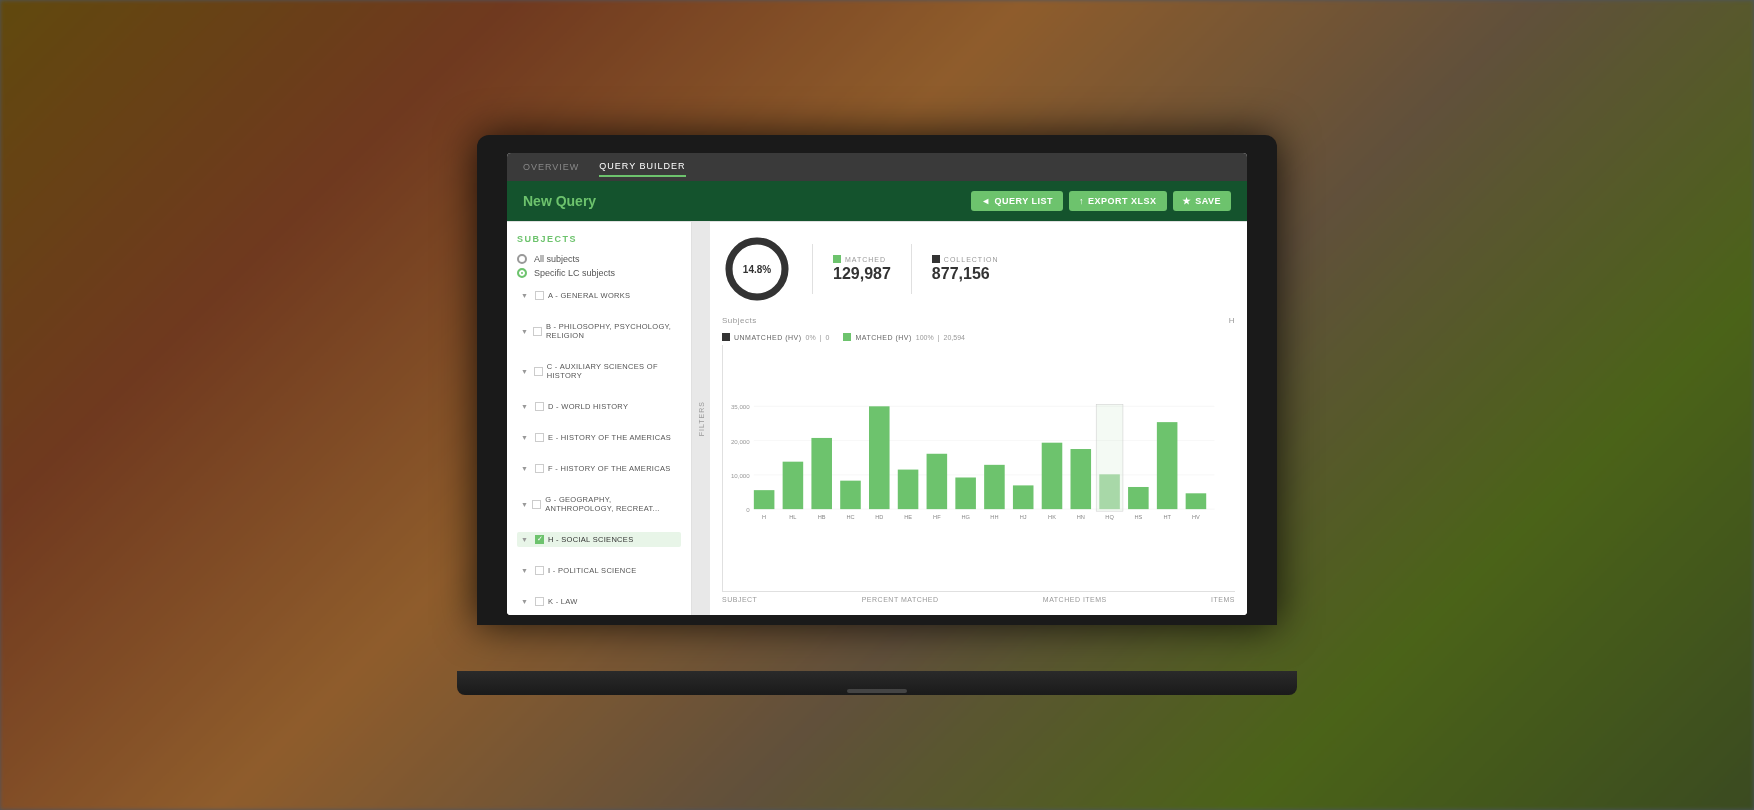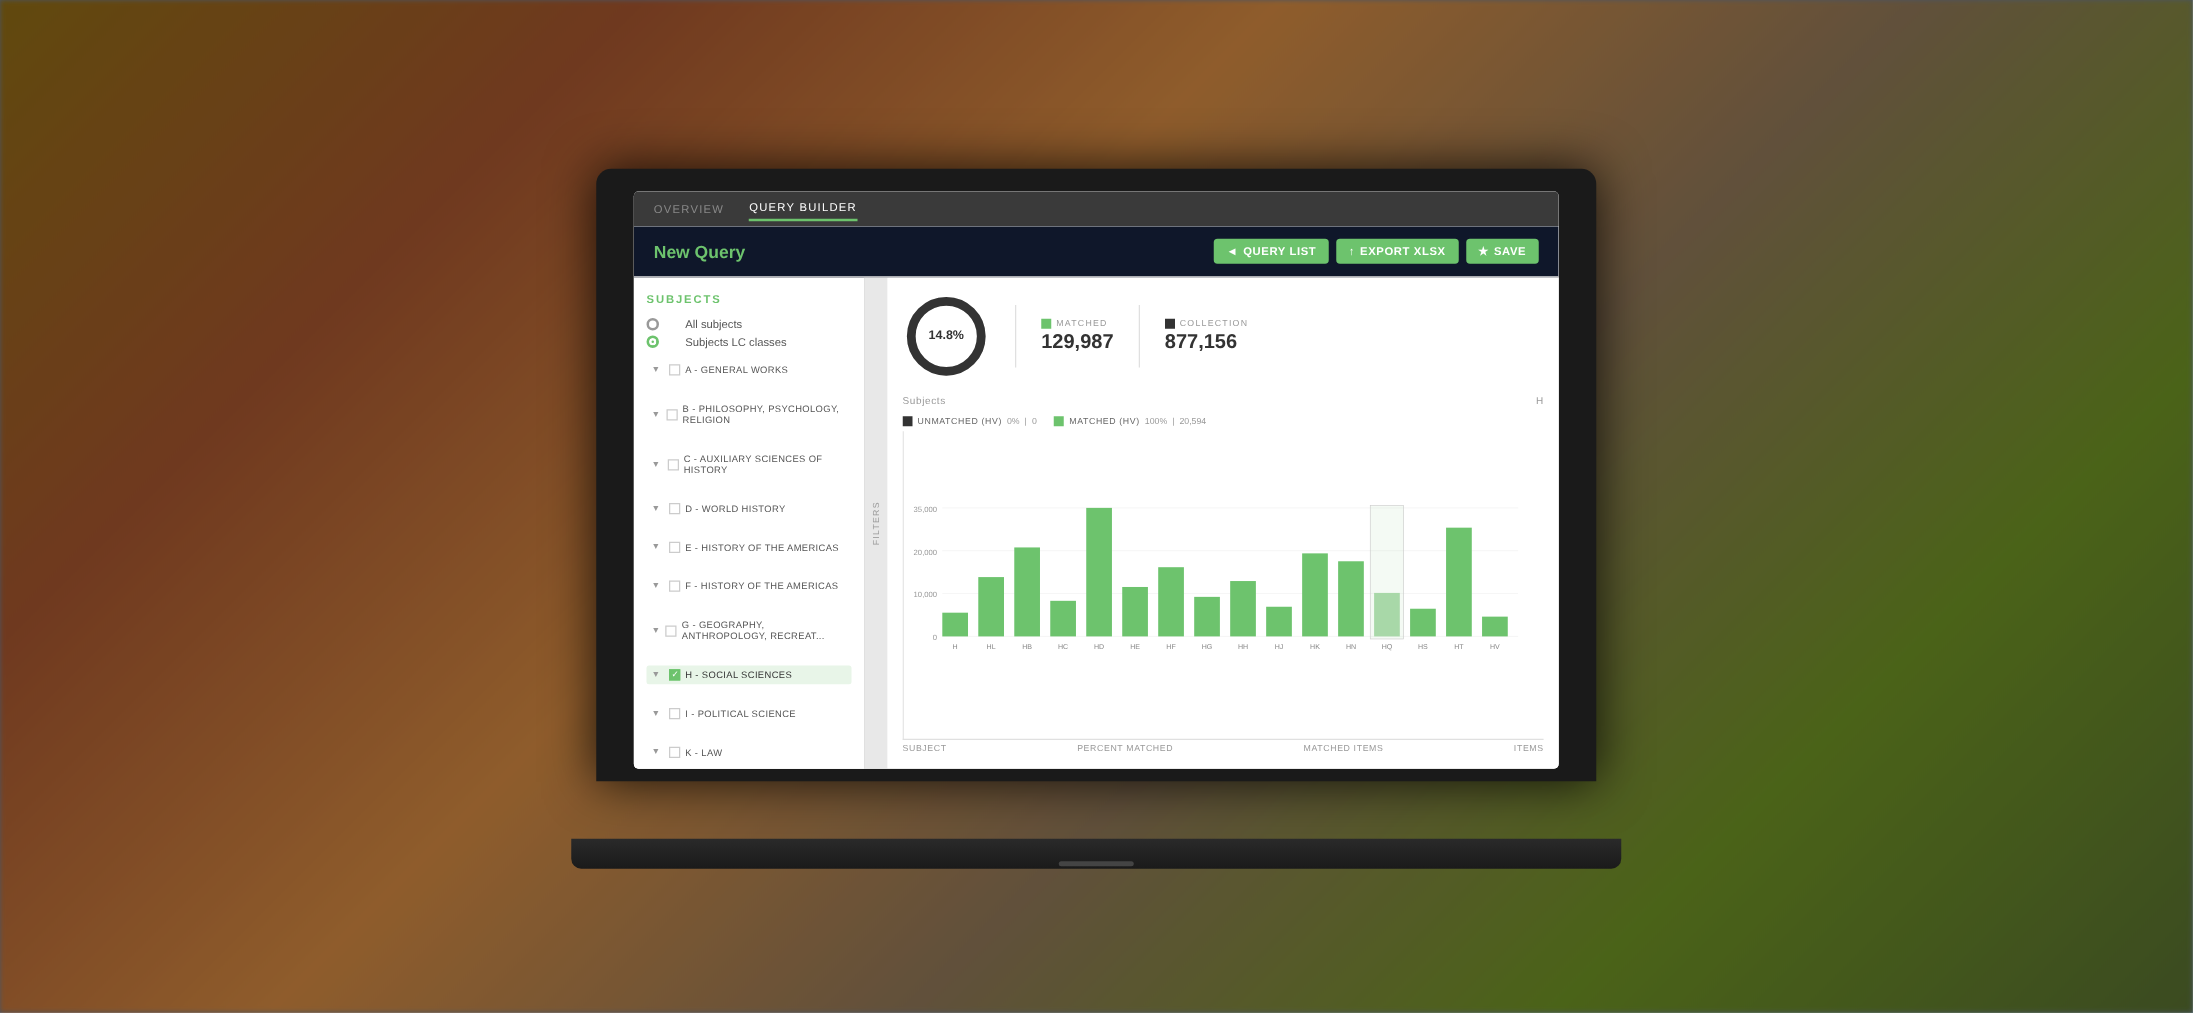--- a/index.html
+++ b/index.html
@@ -128,21 +128,21 @@
     
     .main-content {
       flex: 1;
       display: flex;
       flex-direction: column;
       background: #f5f5f5;
       overflow: hidden;
     }
 
     .content-header {
-      background: #0f172a;
+      background: #14532d;
       padding: 10px 16px;
       display: flex;
       align-items: center;
       justify-content: space-between;
       border-bottom: 1px solid #e0e0e0;
       flex-shrink: 0;
     }
 
     .new-query-title {
       color: #6dc36d;
@@ -199,21 +199,21 @@
       margin-bottom: 10px;
     }
 
     .radio-group {
       margin-bottom: 10px;
     }
 
     .radio-item {
       display: flex;
       align-items: flex-start;
-      gap: 21px;
+      gap: 7px;
       font-size: 9px;
       color: #555;
       margin-bottom: 4px;
       cursor: pointer;
     }
 
     .radio-circle {
       width: 10px;
       height: 10px;
       border-radius: 50%;
@@ -545,21 +545,21 @@
           <div class="left-panel">
             <div class="subjects-title">SUBJECTS</div>
 
             <div class="radio-group">
               <div class="radio-item">
                 <div class="radio-circle"></div>
                 <span>All subjects</span>
               </div>
               <div class="radio-item">
                 <div class="radio-circle selected"></div>
-                <span>Subjects LC classes</span>
+                <span>Specific LC subjects</span>
               </div>
             </div>
 
             <div class="subject-list">
 
             <div class="subject-item">
                   <span class="subject-chevron">▼</span>
                   <div class="subject-checkbox"></div>
                   <span class="subject-label">A - GENERAL WORKS</span>
                 </div>

